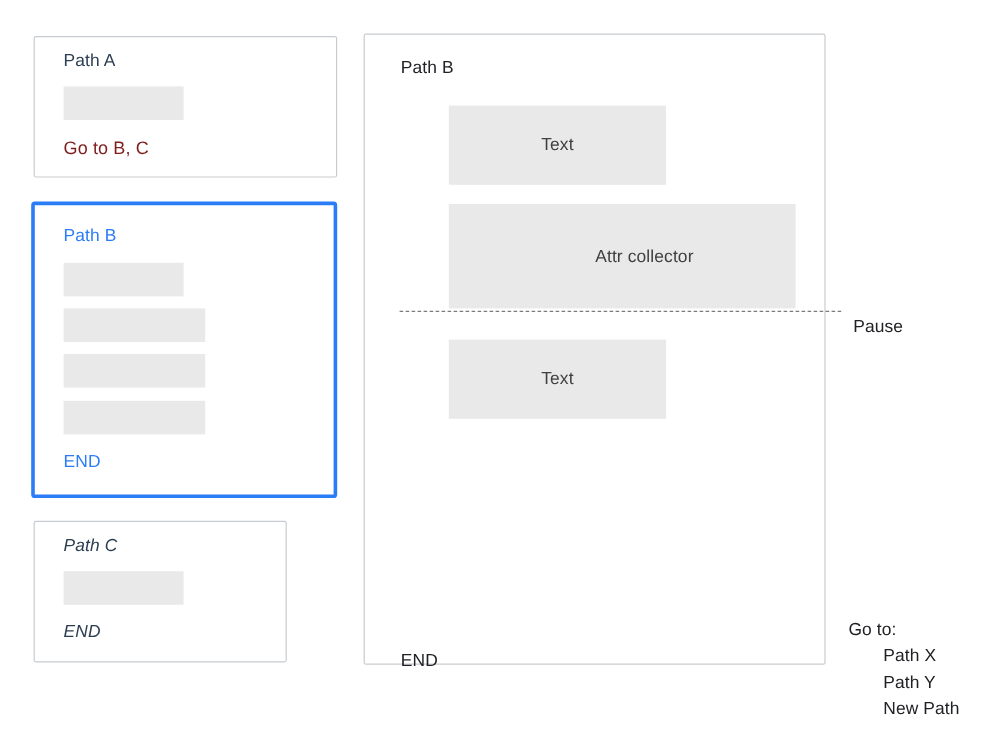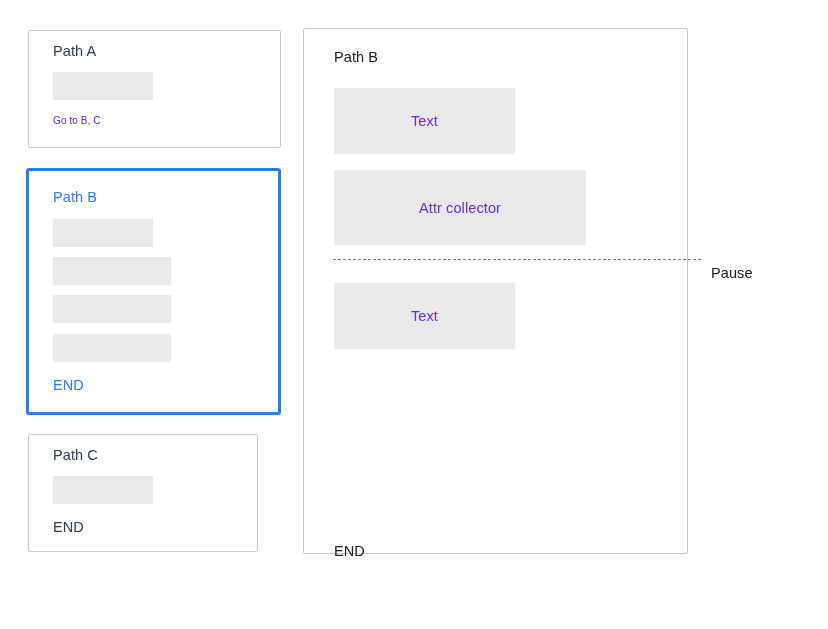--- a/index.html
+++ b/index.html
@@ -50,22 +50,22 @@
   }
   .card-end {
     position: absolute;
     font-size: 14.5px;
     color: #2c3e50;
     letter-spacing: 0.1px;
     white-space: nowrap;
   }
   .card-sub {
     position: absolute;
-    font-size: 10px;
-    color: #6d28d9;
+    font-size: 15px;
+    color: #7f1d1d;
     letter-spacing: 0.1px;
     white-space: nowrap;
   }
   .bar {
     position: absolute;
     background: #e9e9e9;
   }
 
   
   .panel {
@@ -89,22 +89,23 @@
     letter-spacing: 0.1px;
     white-space: nowrap;
   }
   .block {
     position: absolute;
     background: #e9e9e9;
     display: flex;
     align-items: center;
     justify-content: center;
     font-size: 14.5px;
-    color: #6d28d9;
+    color: #404040;
     letter-spacing: 0.1px;
+    margin-left: 40px;
   }
 
   
   .pause-line {
     position: absolute;
     height: 0;
     border-top: 1px dashed #7c7c7c;
   }
   .pause-label {
     position: absolute;
@@ -147,37 +148,43 @@
 
   <div class="card selected" style="left:26px; top:168px; width:255px; height:247px;">
     <div class="card-title" style="left:24px; top:18px;">Path B</div>
     <div class="bar" style="left:24px; top:48px; width:100px; height:28px;"></div>
     <div class="bar" style="left:24px; top:86px; width:118px; height:28px;"></div>
     <div class="bar" style="left:24px; top:124px; width:118px; height:28px;"></div>
     <div class="bar" style="left:24px; top:163px; width:118px; height:28px;"></div>
     <div class="card-end" style="left:24px; top:206px;">END</div>
   </div>
 
-  <div class="card" style="left:28px; top:434px; width:230px; height:118px;">
+  <div class="card" style="left:28px; top:434px; width:211px; height:118px;font-style:italic;">
     <div class="card-title" style="left:24px; top:12px;">Path C</div>
     <div class="bar" style="left:24px; top:41px; width:100px; height:28px;"></div>
     <div class="card-end" style="left:24px; top:84px;">END</div>
   </div>
 
   <div class="panel" style="left:303px; top:28px; width:385px; height:526px;">
 
     <div class="panel-title" style="left:30px; top:20px;">Path B</div>
 
     <div class="block" style="left:30px; top:59px; width:181px; height:66px;">Text</div>
 
-    <div class="block" style="left:30px; top:141px; width:252px; height:75px;">Attr collector</div>
+    <div class="block" style="left:30px; top:141px; width:252px; height:87px;padding-left:37px;">Attr collector</div>
 
     <div class="block" style="left:30px; top:254px; width:181px; height:66px;">Text</div>
 
 
     <div class="panel-end" style="left:30px; top:514px;">END</div>
   </div>
 
   <div class="pause-line" style="left:333px; top:259px; width:368px;"></div>
   <div class="pause-label" style="left:711px; top:251px;margin-top:14px;">Pause</div>
 
+  <div class="goto-block" style="left:707px; top:514px;">
+    <div class="goto-head">Go to:</div>
+    <div class="goto-item">Path X</div>
+    <div class="goto-item">Path Y</div>
+    <div class="goto-item">New Path</div>
+  </div>
 
 </div>
 
 </body></html>

